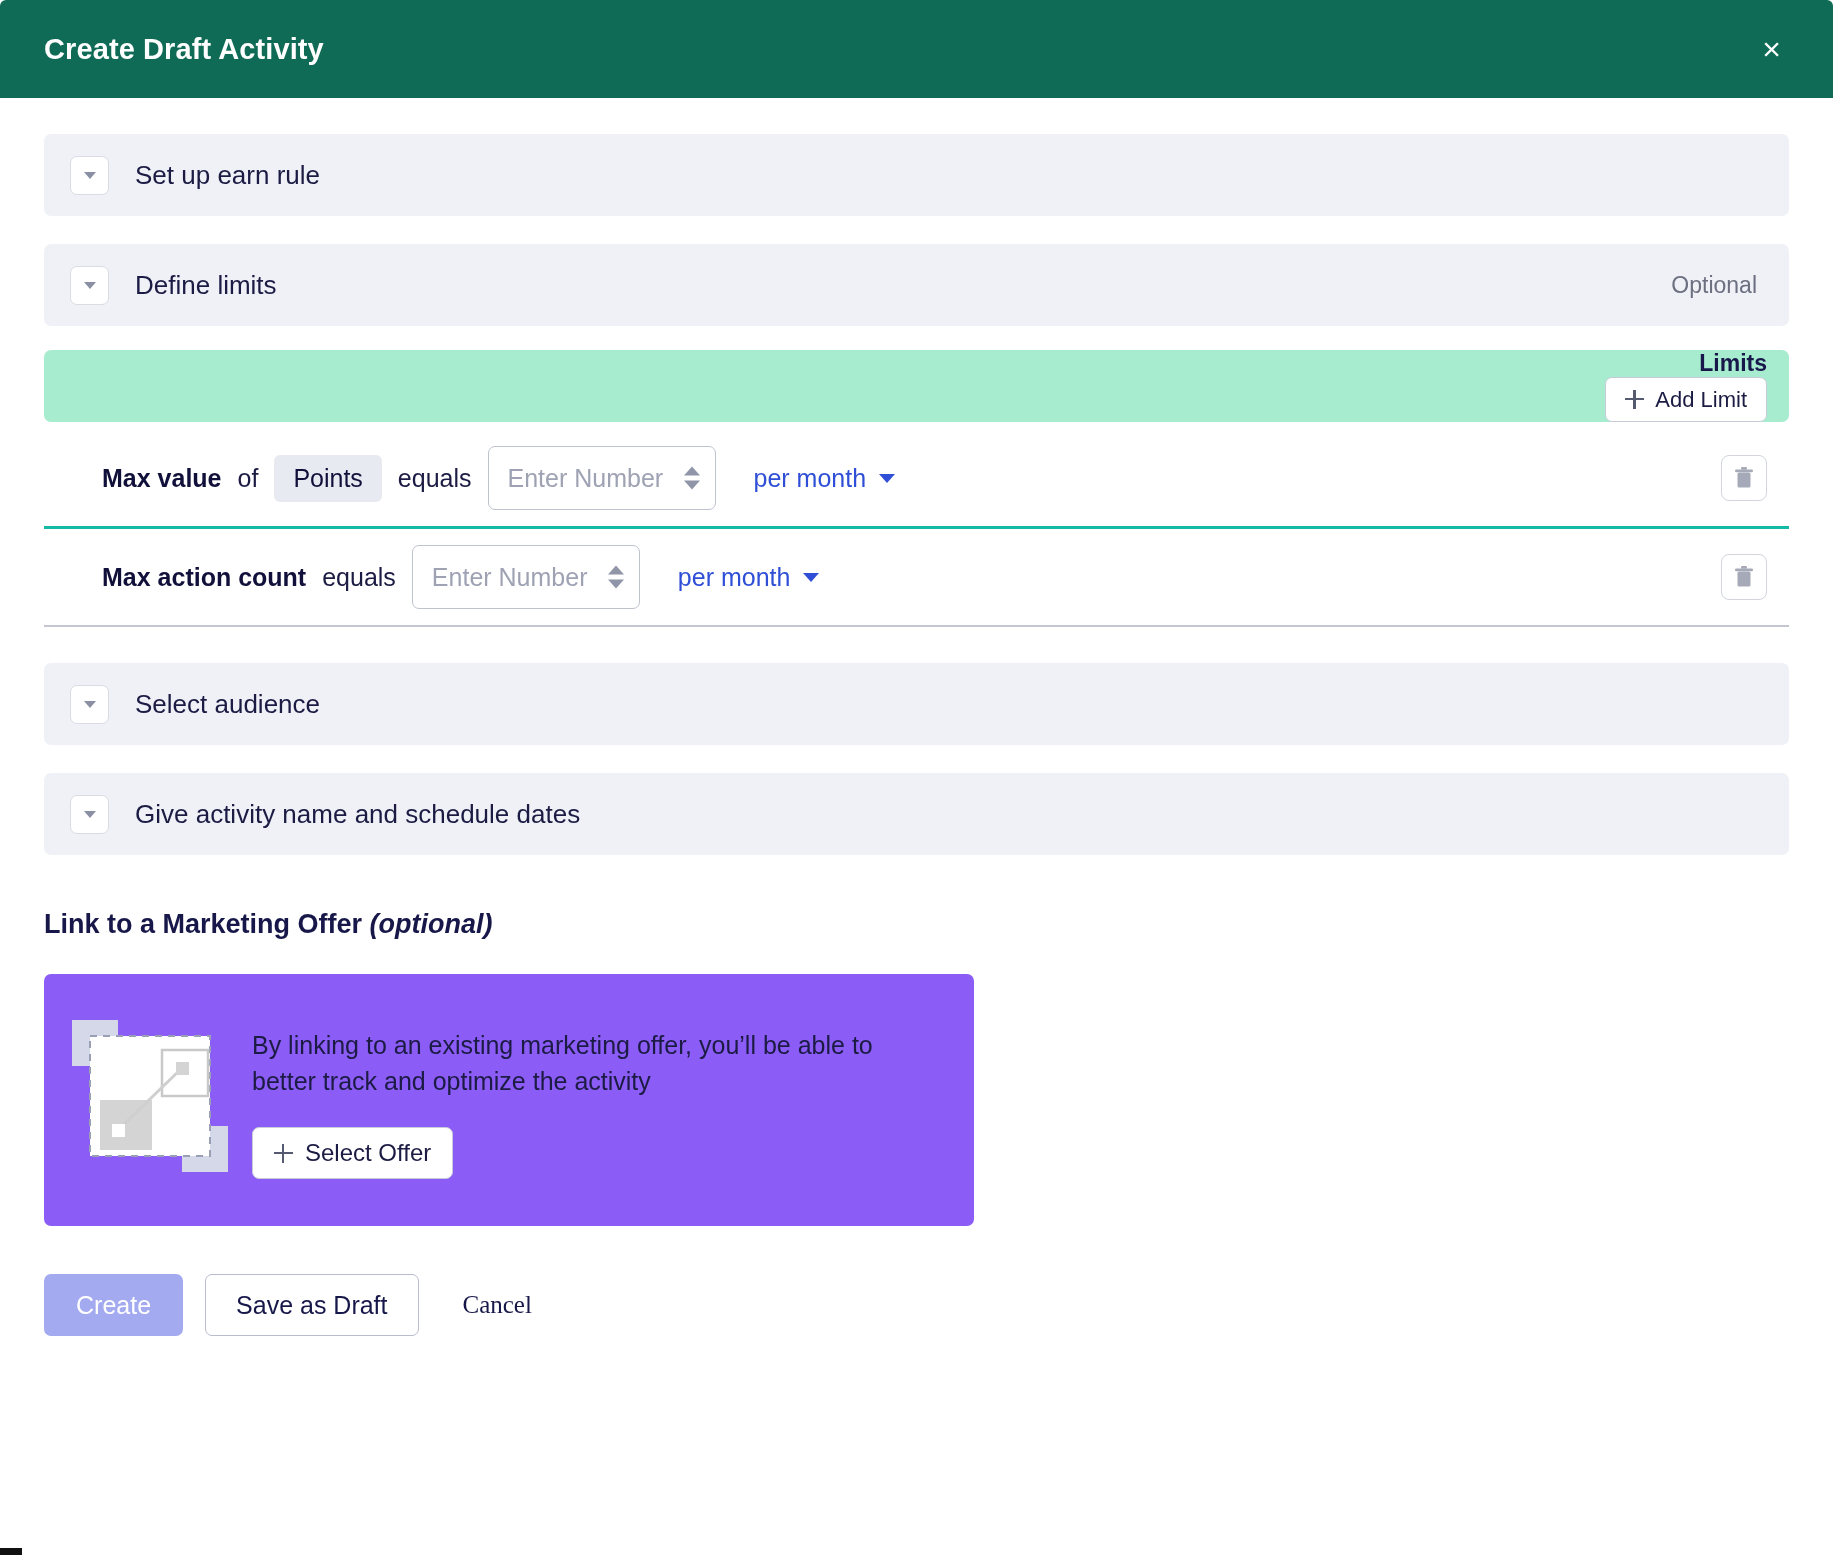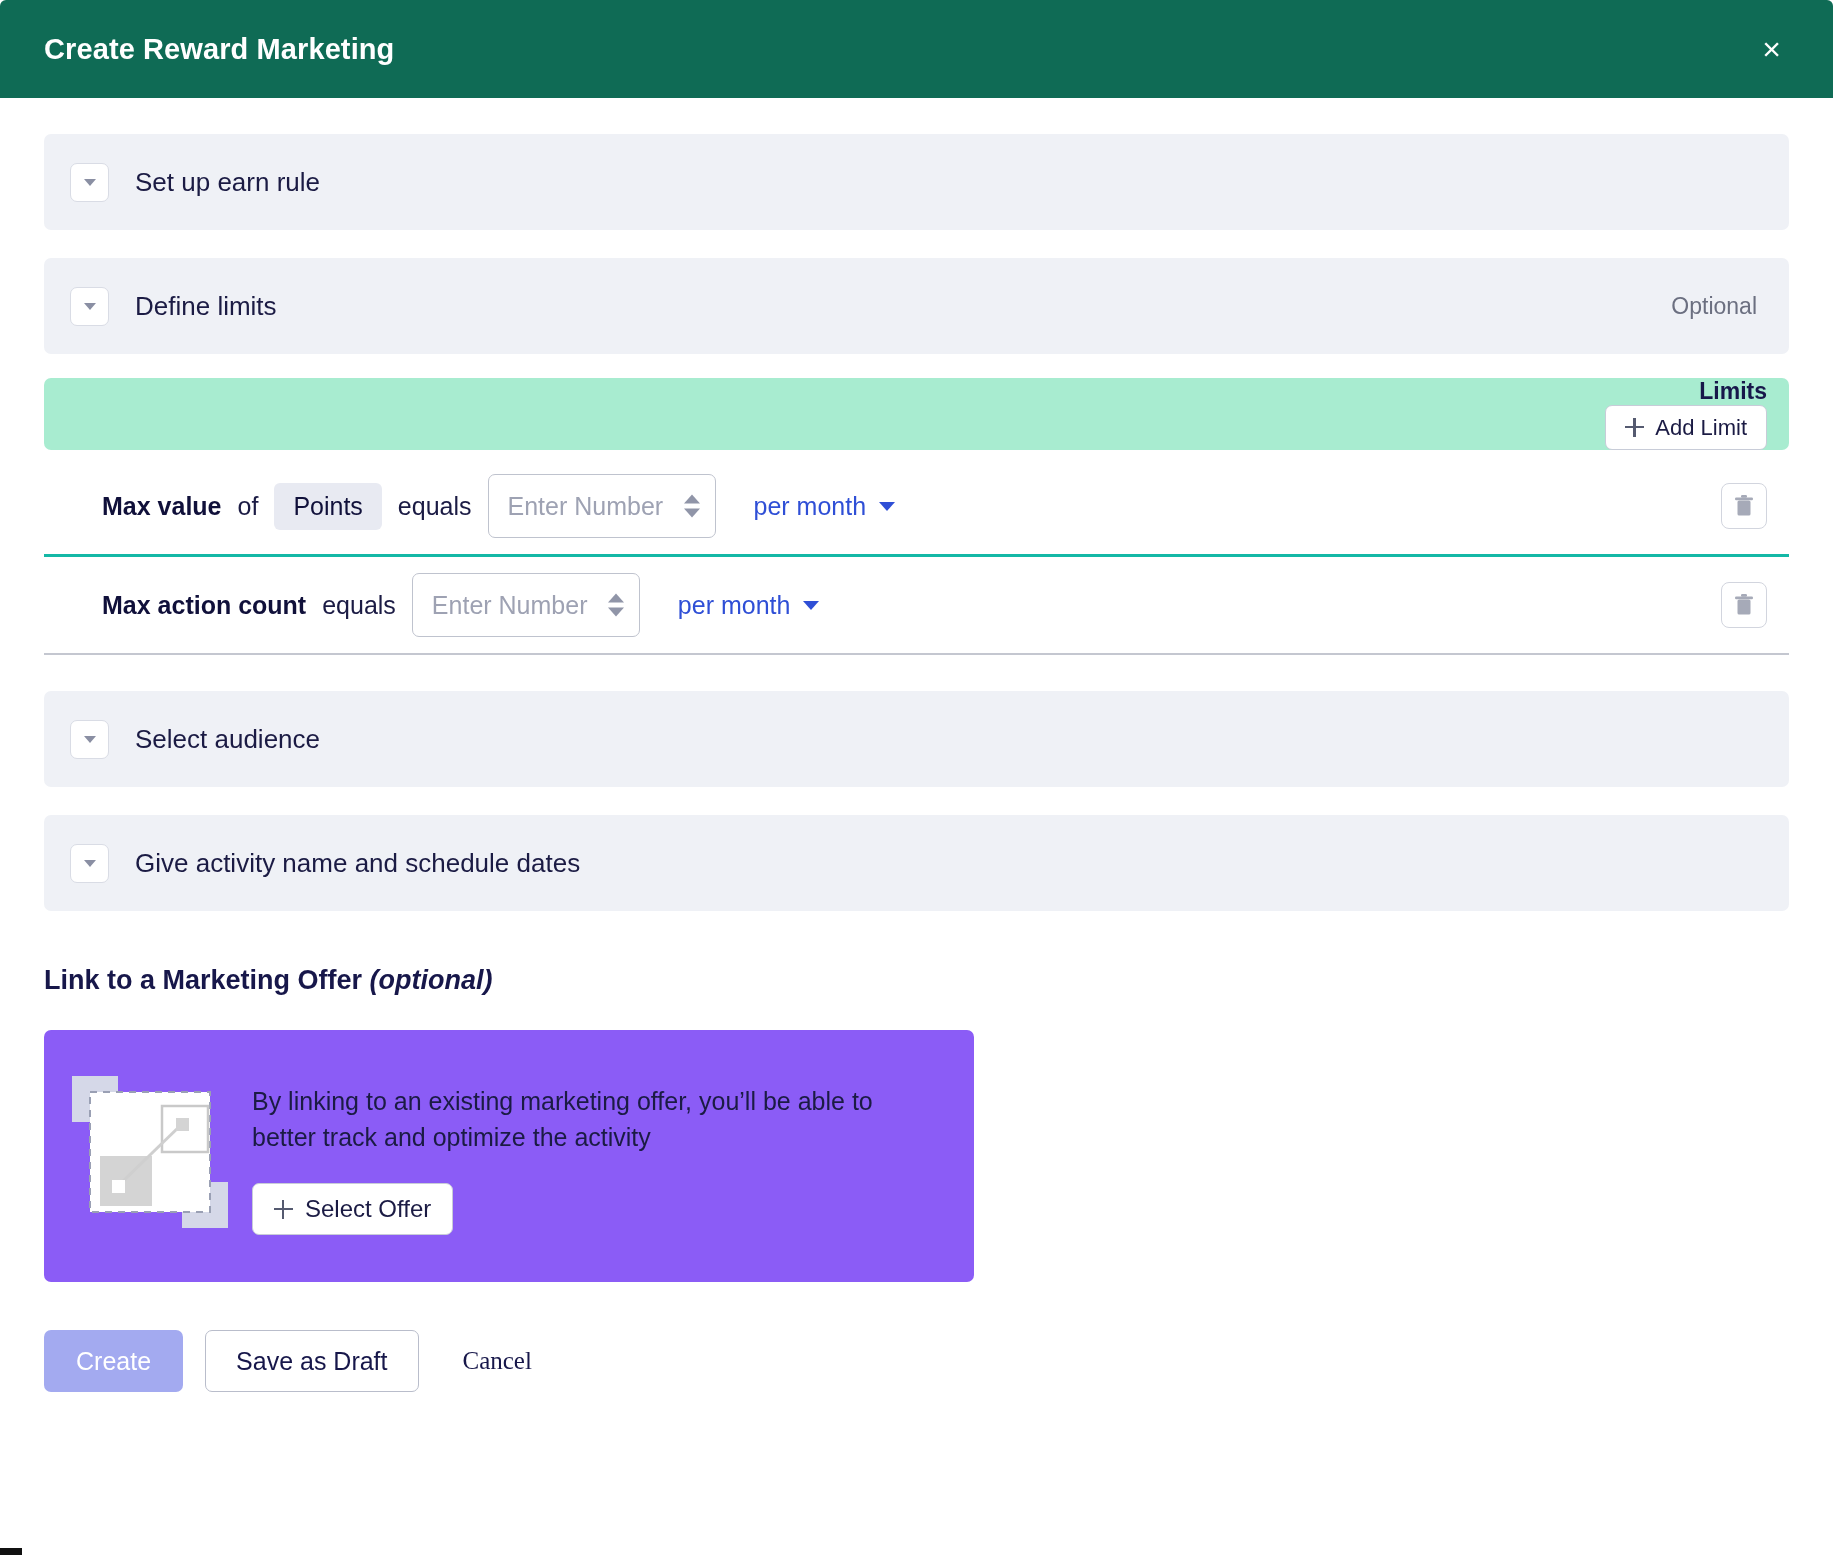--- a/index.html
+++ b/index.html
@@ -52,21 +52,21 @@
 
   
   .modal-body {
     padding: 36px 44px 0 44px;
   }
 
   
   .accordion {
     background: #eff1f6;
     border-radius: 7px;
-    height: 96px;
+    height: 82px;
     display: flex;
     align-items: center;
     padding: 0 32px 0 26px;
     margin-bottom: 28px;
   }
   .chev-btn {
     width: 39px;
     height: 39px;
     background: #ffffff;
     border: 1px solid #d9dce5;
@@ -344,21 +344,21 @@
     height: 7px;
     background: #111111;
   }
 </style>
 </head>
 <body>
 
 <div class="modal">
 
   <div class="modal-header">
-    <div class="modal-title">Create Reward Marketing</div>
+    <div class="modal-title">Create Draft Activity</div>
     <button class="close-btn">×</button>
   </div>
 
   <div class="modal-body">
 
     <div class="accordion">
       <button class="chev-btn">
           <span class="tri"></span>
         </button>
       <span class="accordion-label">Set up earn rule</span>

